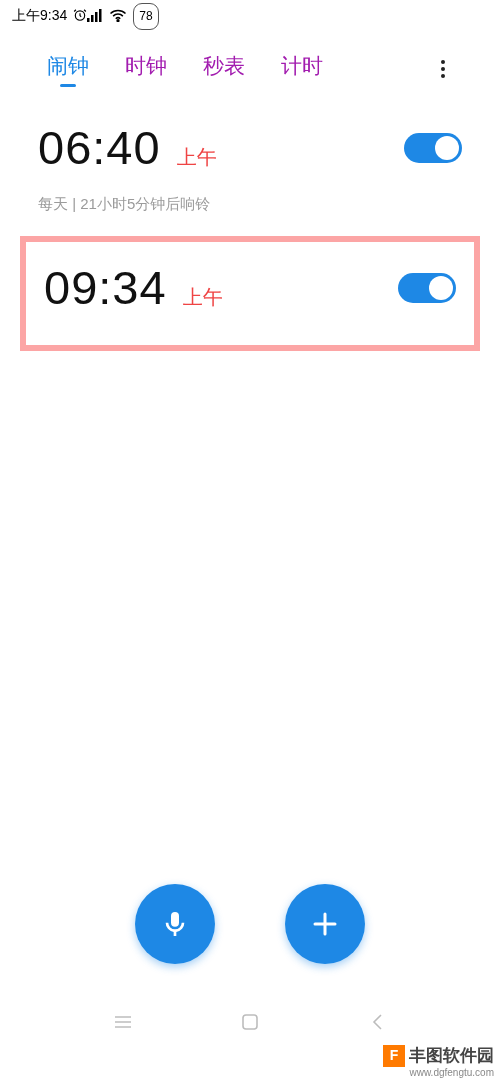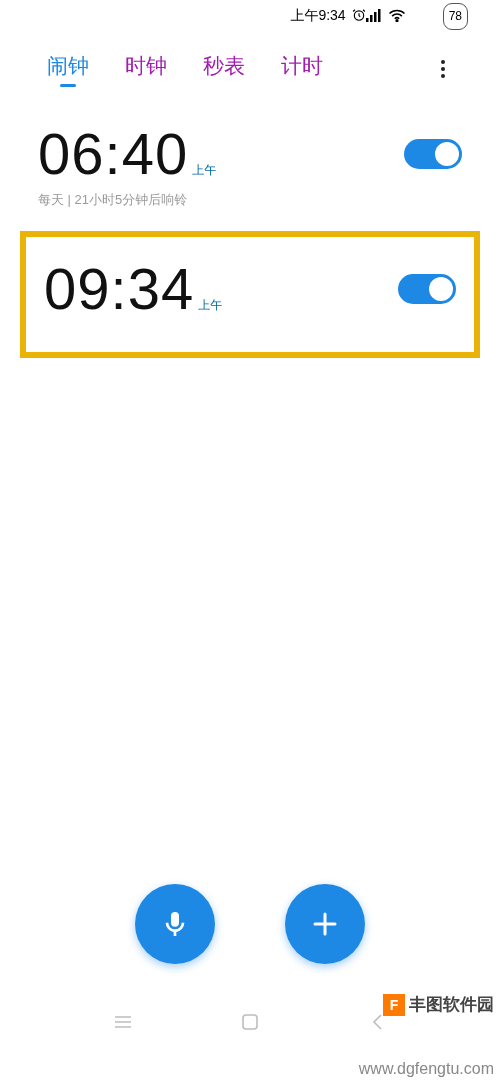--- a/index.html
+++ b/index.html
@@ -7,37 +7,36 @@
       width: 500px;
       height: 1084px;
       background: #fff;
       font-family: -apple-system, "Helvetica Neue", Arial, sans-serif;
       position: relative;
       overflow: hidden;
     }
     .status-bar {
       height: 32px;
       display: flex;
-      justify-content: flex-end;
-      align-items: center;
-      padding: 0 32px;
+      justify-content: flex-start;
+      align-items: center;
+      padding: 0 12px;
       font-size: 14px;
       color: #000;
     }
     .status-left { display: flex; align-items: center; gap: 6px; }
     .status-right { display: flex; align-items: center; gap: 6px; }
     .battery-pill {
       border: 1.2px solid #555;
       border-radius: 9px;
       padding: 0 5px;
       font-size: 12px;
       display: flex;
       align-items: center;
       height: 27px;
-      margin-left: 31px;
     }
     .tabs {
       display: flex;
       align-items: center;
       padding: 20px 47px 10px;
       gap: 36px;
     }
     .tab {
       font-size: 21px;
       color: #a21caf;
@@ -80,55 +79,55 @@
     .alarm-time-row {
       display: flex;
       justify-content: space-between;
       align-items: center;
     }
     .alarm-time-group {
       display: flex;
       align-items: baseline;
     }
     .alarm-time {
-      font-size: 58px;
+      font-size: 47px;
       font-weight: 400;
       letter-spacing: 1px;
       color: #111;
     }
     .alarm-ampm {
-      font-size: 12px;
-      color: #0369a1;
-      margin-left: 4px;
+      font-size: 20px;
+      color: #ef4444;
+      margin-left: 16px;
     }
     .alarm-sub {
-      font-size: 13px;
+      font-size: 15px;
       color: #9b9b9b;
-      margin-top: 4px;
+      margin-top: 20px;
     }
     .toggle {
       width: 58px;
       height: 30px;
       background: #1E88E5;
       border-radius: 15px;
       position: relative;
       flex-shrink: 0;
     }
     .toggle::after {
       content: "";
       position: absolute;
       right: 3px;
       top: 3px;
       width: 24px;
       height: 24px;
       background: #fff;
       border-radius: 50%;
     }
     .highlight-box {
-      border: 6px solid #eab308;
+      border: 6px solid #fca5a5;
       margin: 0 20px;
     }
     .highlight-box .alarm-item {
       padding: 18px 18px 30px;
     }
     .fab-row {
       position: absolute;
       bottom: 120px;
       left: 0;
       right: 0;
@@ -186,23 +185,22 @@
       height: 22px;
       background: #FF7A00;
       display: flex;
       align-items: center;
       justify-content: center;
       color: #fff;
       font-weight: bold;
       font-size: 14px;
     }
     .watermark-url {
-      font-size: 16px;
+      font-size: 10px;
       color: #888;
-      margin-top: 44px;
     }
   </style>
 </head>
 <body>
 
 <div class="status-bar">
   <div class="status-left">
     <span>上午9:34</span>
     <span>
       <svg width="14" height="14" viewBox="0 0 24 24" fill="none" stroke="#000" stroke-width="2">

